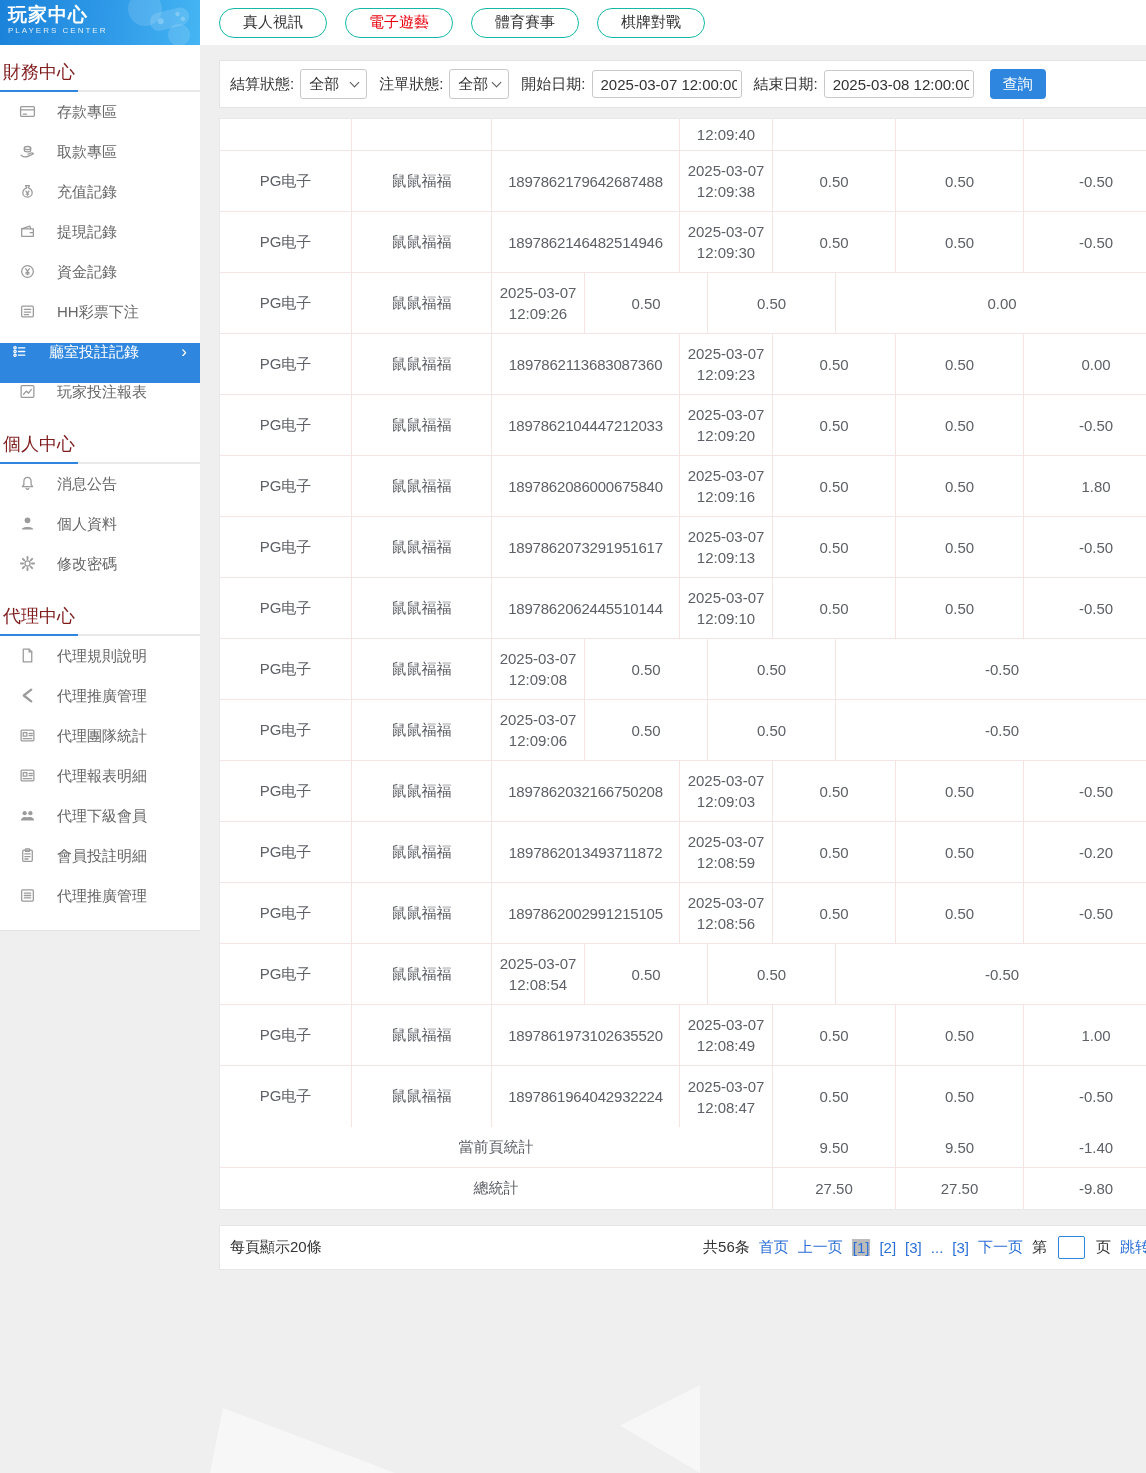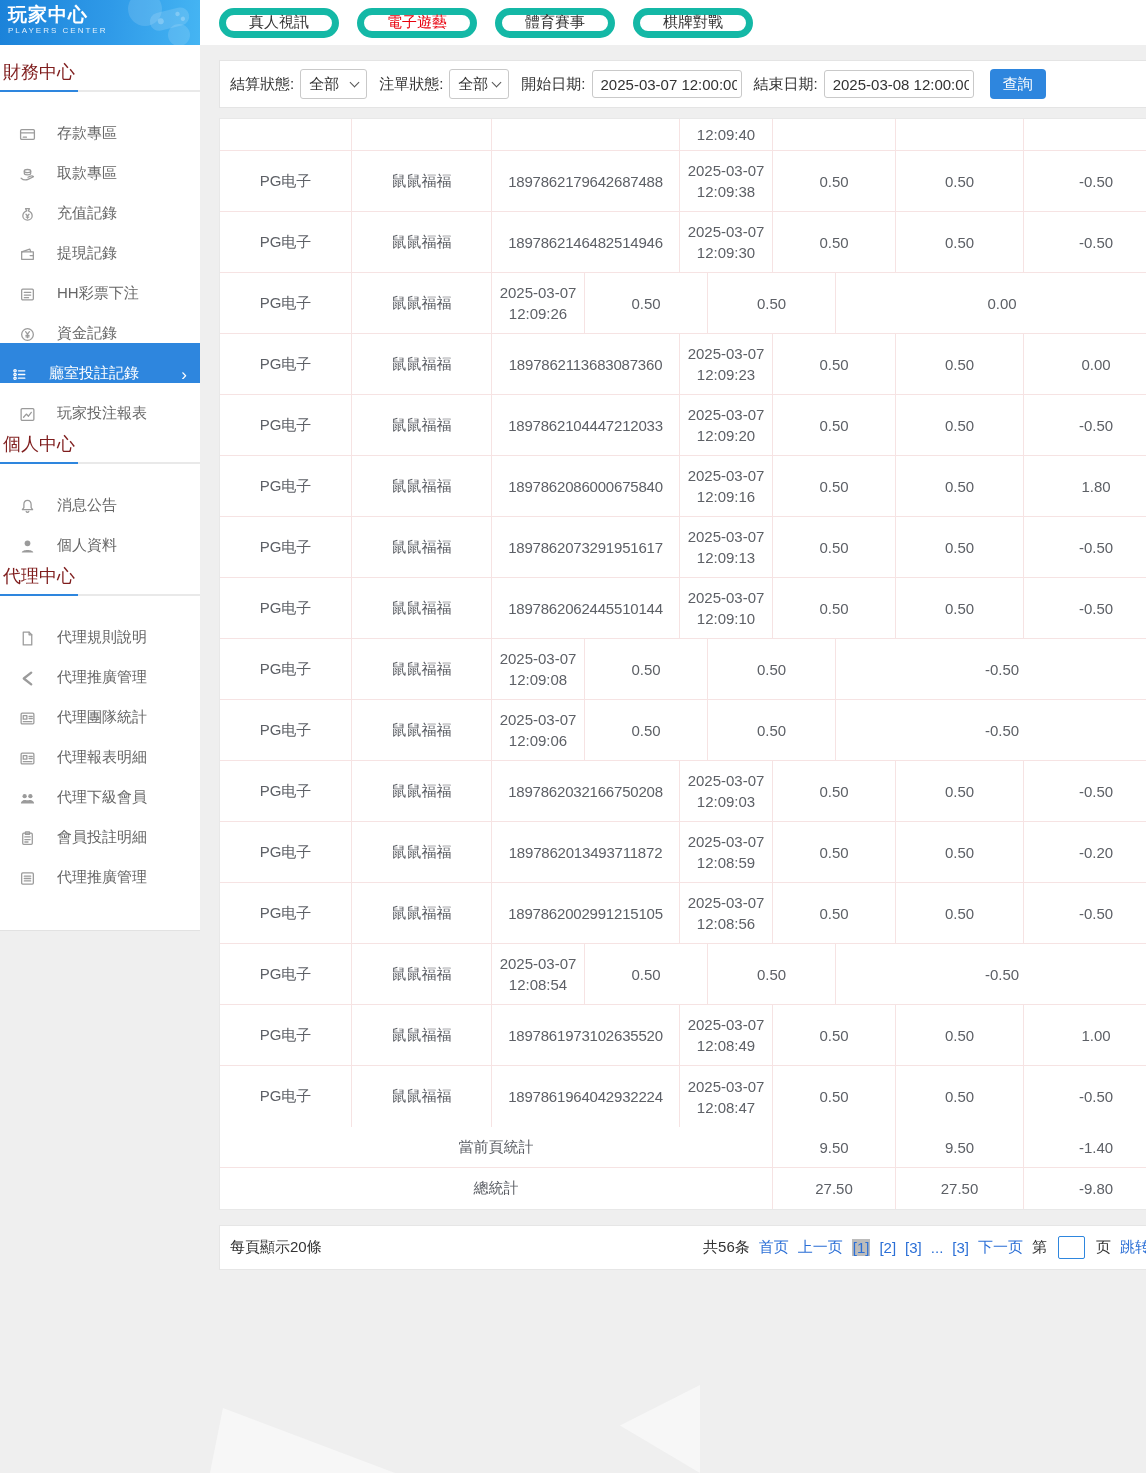--- a/index.html
+++ b/index.html
@@ -18,31 +18,31 @@
   .app-sub { font-size:8px; letter-spacing:2px; opacity:.85; }
   .hdr-circle { position:absolute; border-radius:50%; background:rgba(255,255,255,.13); }
   .hc1 { width:34px; height:34px; right:38px; top:-8px; }
   .hc2 { width:22px; height:22px; right:10px; top:24px; }
   .hdr-pad { position:absolute; right:8px; top:4px; opacity:.55; transform:rotate(-14deg); }
   .sidebar-nav { padding-top:8px; }
   .sec-title { margin:8px 0 0 3px; font-size:18px; color:#7f1d1d; line-height:22px; }
   .sec-divider { height:2px; margin-top:7px; background:#e9e9e9; position:relative; }
   .sec-divider::before { content:""; position:absolute; left:0; top:0; width:78px; height:2px; background:#2e86de; }
   .sec-items { padding:11px 0 2px; }
-  .side-item { height:40px; display:flex; align-items:flex-end; padding-left:19px;
+  .side-item { height:40px; display:flex; align-items:flex-start; padding-left:19px;
     color:#666; font-size:15px; cursor:pointer; position:relative; }
   .side-item .icon { width:17px; height:17px; margin-right:21px; display:inline-flex; color:#9b9b9b; }
   .side-item .icon svg { width:17px; height:17px; }
   .side-item.active { background:#2e86de; color:#fff;padding-left:11px; }
   .side-item.active .icon { color:#fff; }
   .chevron { position:absolute; right:13px; font-size:17px; color:#fff; line-height:1; }
   
   .topbar { position:absolute; left:200px; top:0; width:946px; height:45px;
     background:#fff; display:flex; align-items:center; padding-left:19px; }
-  .tab-pill { height:30px; border:7px solid #14b8a6; border-radius:16px; padding:0 23px;
+  .tab-pill { height:30px; border:1px solid #14b8a6; border-radius:16px; padding:0 23px;
     display:flex; align-items:center; font-size:15px; color:#333; margin-right:18px;
     background:#fff; cursor:pointer; white-space:nowrap; }
   .tab-pill.active { color:#e8000d; }
   
   .filter-box { position:absolute; left:219px; top:60px; width:950px; height:48px;
     background:#fff; border:1px solid #e4e4e4; display:flex; align-items:center;
     padding-left:10px; font-size:15px; color:#333; }
   .f-label { margin-left:12px; white-space:nowrap; }
   .f-label:first-child { margin-left:0; }
   .f-select { height:30px; border:1px solid #c9c9c9; border-radius:3px; display:flex;
@@ -154,38 +154,38 @@
                 </g>
               </svg>
             </span>
     <span class="side-label">提現記錄</span>
   </div>
 
   <div class="side-item">
     <span class="icon">
               <svg viewBox="0 0 16 16">
                 <g fill="none" stroke="currentColor" stroke-width="1.2" stroke-linecap="round" stroke-linejoin="round">
+                  <circle cx="8" cy="8" r="5.5"></circle>
+                  <path d="M6.2 5.3L8 7.6l1.8-2.3M8 7.6v3.4M6.5 8.8h3M6.5 10.2h3"></path>
+                </g>
+              </svg>
+            </span>
+    <span class="side-label">資金記錄</span>
+  </div>
+
+  <div class="side-item">
+    <span class="icon">
+              <svg viewBox="0 0 16 16">
+                <g fill="none" stroke="currentColor" stroke-width="1.2" stroke-linecap="round" stroke-linejoin="round">
                   <rect x="2.5" y="3" width="11" height="10" rx="1"></rect>
                   <path d="M5 6h6M5 8.5h6M5 11h4"></path>
                 </g>
               </svg>
             </span>
     <span class="side-label">HH彩票下注</span>
-  </div>
-
-  <div class="side-item">
-    <span class="icon">
-              <svg viewBox="0 0 16 16">
-                <g fill="none" stroke="currentColor" stroke-width="1.2" stroke-linecap="round" stroke-linejoin="round">
-                  <circle cx="8" cy="8" r="5.5"></circle>
-                  <path d="M6.2 5.3L8 7.6l1.8-2.3M8 7.6v3.4M6.5 8.8h3M6.5 10.2h3"></path>
-                </g>
-              </svg>
-            </span>
-    <span class="side-label">資金記錄</span>
   </div>
 
   <div class="side-item active">
     <span class="icon">
               <svg viewBox="0 0 16 16">
                 <g fill="none" stroke="currentColor" stroke-width="1.2" stroke-linecap="round" stroke-linejoin="round">
                   <circle cx="3.8" cy="4.5" r="1.1"></circle>
                   <circle cx="3.8" cy="8" r="1.1"></circle>
                   <circle cx="3.8" cy="11.5" r="1.1"></circle>
                   <path d="M7 4.5h6M7 8h6M7 11.5h6"></path>
@@ -231,20 +231,31 @@
               <svg viewBox="0 0 16 16">
                 <g fill="currentColor">
                   <circle cx="8" cy="5" r="2.7"></circle>
                   <path d="M2.6 13.6c0-3.2 10.8-3.2 10.8 0z"></path>
                 </g>
               </svg>
             </span>
     <span class="side-label">個人資料</span>
   </div>
 
+  <div class="side-item">
+    <span class="icon">
+              <svg viewBox="0 0 16 16">
+                <g fill="none" stroke="currentColor" stroke-width="1.2" stroke-linecap="round" stroke-linejoin="round">
+                  <circle cx="8" cy="8" r="2.4"></circle>
+                  <path stroke-width="1.8" d="M8 1.8v2M8 12.2v2M1.8 8h2M12.2 8h2M3.6 3.6l1.4 1.4M11 11l1.4 1.4M12.4 3.6L11 5M5 11l-1.4 1.4"></path>
+                </g>
+              </svg>
+            </span>
+    <span class="side-label">修改密碼</span>
+  </div>
 </div>
   </div>
 
   <div class="nav-section">
     <div class="sec-title">代理中心</div>
     <div class="sec-divider"></div>
     <div class="sec-items">
   <div class="side-item">
     <span class="icon">
               <svg viewBox="0 0 16 16">

